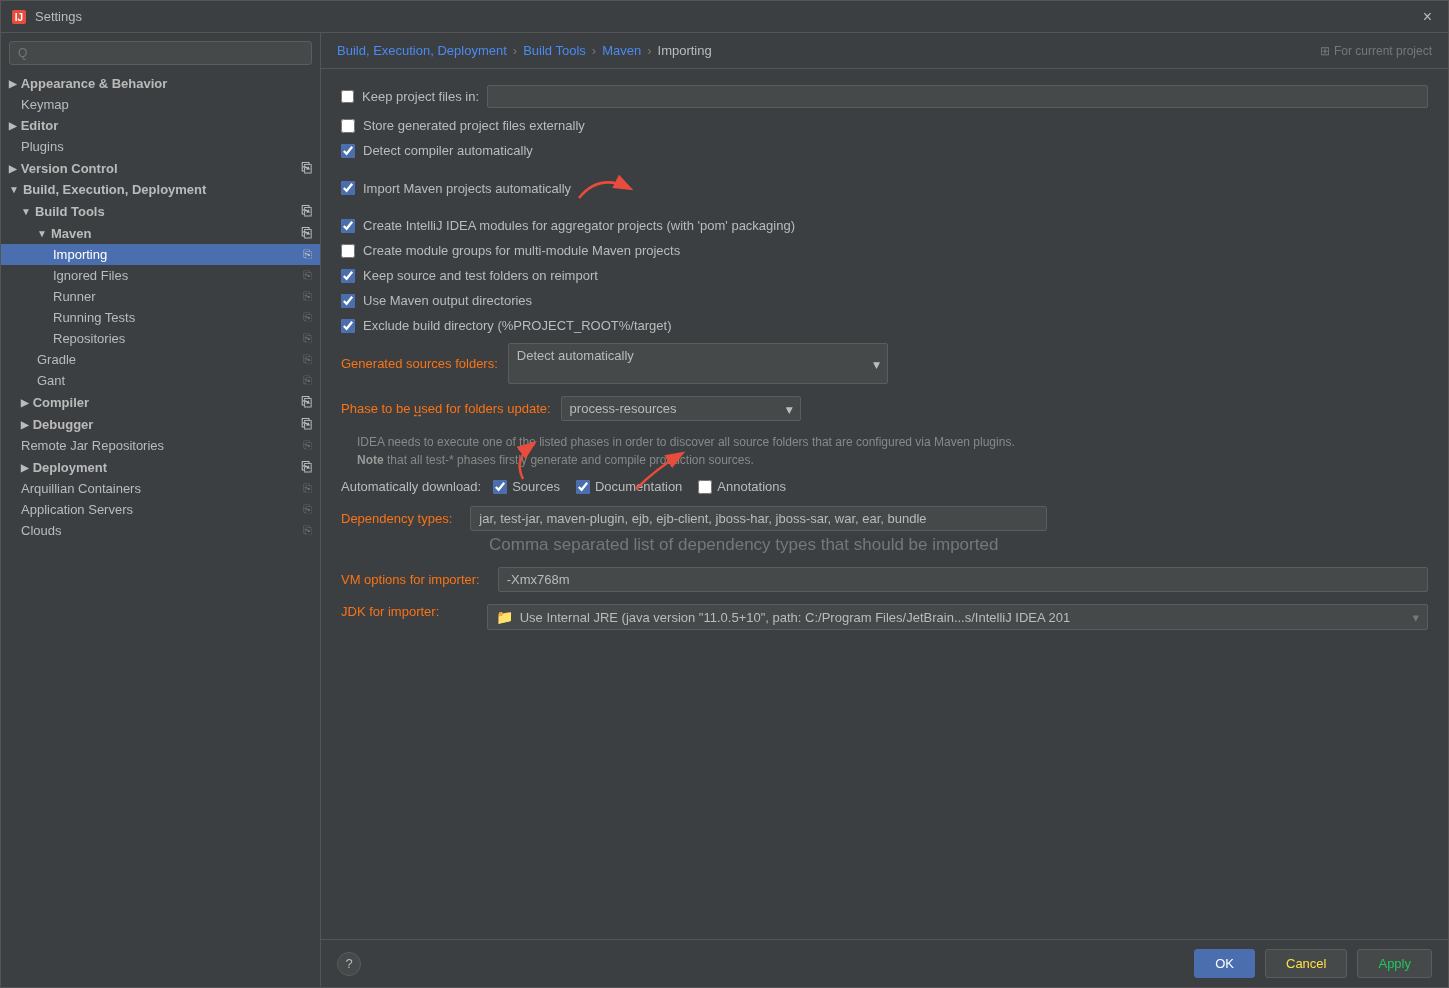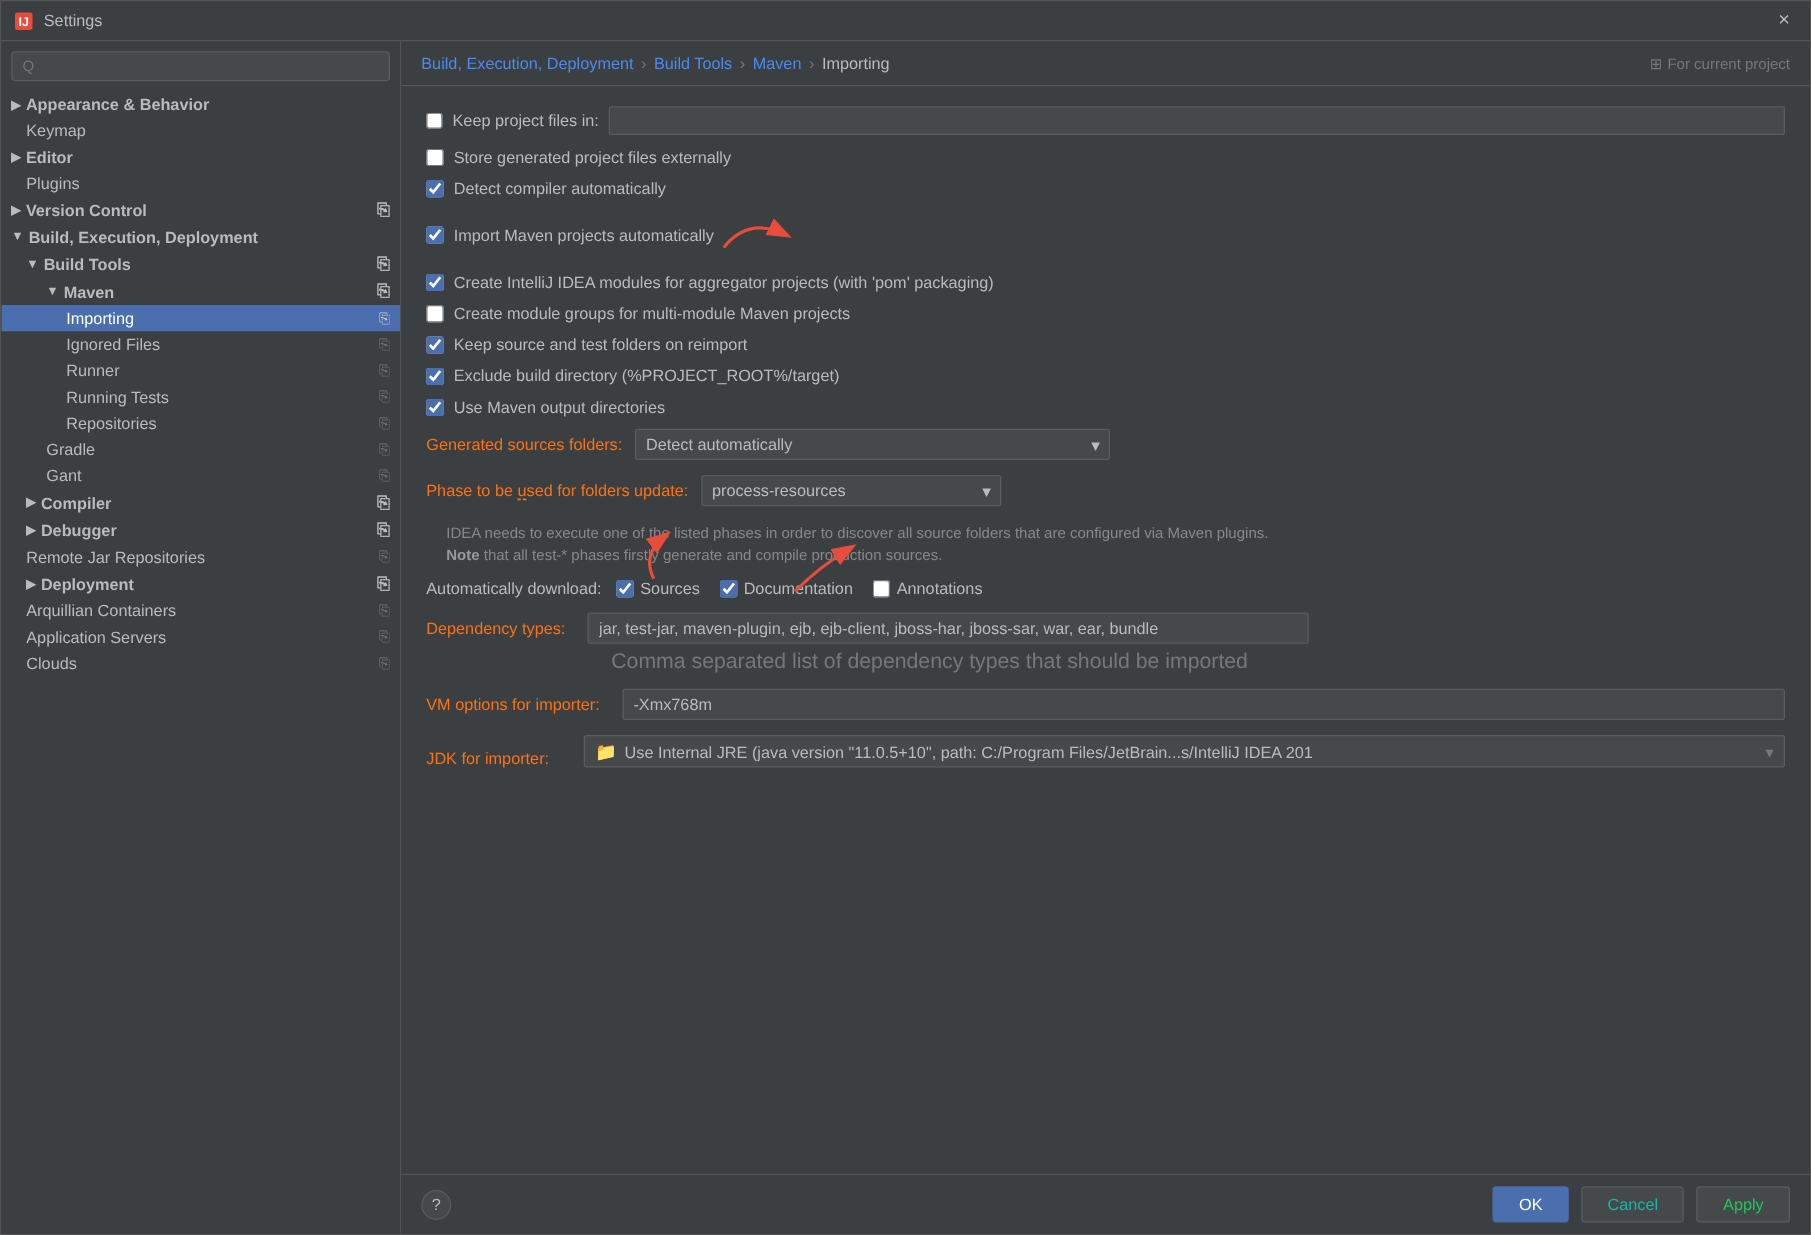--- a/index.html
+++ b/index.html
@@ -61,47 +61,47 @@
     .checkbox-item { display: flex; align-items: center; gap: 5px; cursor: pointer; }
     .checkbox-item input[type="checkbox"] { width: 14px; height: 14px; accent-color: #4b6eaf; }
 
     .dep-types-row { margin-bottom: 4px; }
     .dep-types-input { width: 100%; background: #45494a; border: 1px solid #5a5d5e; color: #bbbbbb; padding: 4px 8px; font-size: 13px; border-radius: 2px; }
     .dep-types-hint { font-size: 17px; color: #777; margin-bottom: 12px; }
 
     .vm-row { display: flex; align-items: center; gap: 10px; margin-bottom: 12px; }
     .vm-input { flex: 1; background: #45494a; border: 1px solid #5a5d5e; color: #bbbbbb; padding: 4px 8px; font-size: 13px; border-radius: 2px; }
 
-    .jdk-row { display: flex; align-items: flex-end; gap: 2px; margin-bottom: 12px; }
+    .jdk-row { display: flex; align-items: flex-start; gap: 22px; margin-bottom: 12px; }
     .jdk-select-wrapper { flex: 1; position: relative; display: flex; align-items: center; background: #45494a; border: 1px solid #5a5d5e; border-radius: 2px; padding: 4px 8px; }
     .jdk-icon { margin-right: 6px; font-size: 14px; }
     .jdk-text { color: #bbbbbb; font-size: 13px; flex: 1; overflow: hidden; text-overflow: ellipsis; white-space: nowrap; }
     .jdk-arrow { color: #777; margin-left: 4px; }
 
     
     .bottom-bar { height: 48px; background: #3c3f41; border-top: 1px solid #555; display: flex; align-items: center; justify-content: flex-end; padding: 0 16px; gap: 10px; flex-shrink: 0; }
     .btn { padding: 6px 20px; font-size: 13px; border-radius: 3px; cursor: pointer; border: 1px solid transparent; }
     .btn-ok { background: #4b6eaf; color: white; border-color: #4b6eaf; }
-    .btn-cancel { background: #45494a; color: #14b8a6; border-color: #5a5d5e; }
+    .btn-cancel { background: #45494a; color: #fde047; border-color: #5a5d5e; }
     .btn-apply { background: #45494a; color: #22c55e; border-color: #5a5d5e; }
 
     .help-btn { margin-right: auto; width: 24px; height: 24px; border-radius: 50%; background: #45494a; border: 1px solid #5a5d5e; color: #bbbbbb; display: flex; align-items: center; justify-content: center; cursor: pointer; font-size: 13px; }
 
     
     ::-webkit-scrollbar { width: 8px; background: #3c3f41; }
     ::-webkit-scrollbar-thumb { background: #555; border-radius: 4px; }
 
     .underline { text-decoration: underline; text-decoration-style: dashed; text-underline-offset: 2px; }
 
     
     .inline-input { width: 700px; background: #45494a; border: 1px solid #5a5d5e; color: #bbbbbb; padding: 3px 6px; font-size: 13px; border-radius: 2px; }
 
     .process-resources-select { background: #45494a; border: 1px solid #5a5d5e; color: #bbbbbb; padding: 4px 26px 4px 8px; font-size: 13px; border-radius: 2px; appearance: none; cursor: pointer; width: 240px; }
 
-    .detect-auto-select { background: #45494a; border: 1px solid #5a5d5e; color: #bbbbbb; padding: 4px 26px 4px 8px; font-size: 13px; border-radius: 2px; appearance: none; cursor: pointer; width: 380px; }
+    .detect-auto-select { background: #45494a; border: 1px solid #5a5d5e; color: #bbbbbb; padding: 4px 26px 20px 8px; font-size: 13px; border-radius: 2px; appearance: none; cursor: pointer; width: 380px; }
   </style>
 </head>
 <body>
 
 <div class="window">
 
   <div class="title-bar">
     <div class="title-bar-icon">
       <svg width="16" height="16" viewBox="0 0 16 16">
         <rect x="1" y="1" width="14" height="14" rx="2" fill="#e74c3c"></rect>
@@ -305,30 +305,30 @@
         </div>
 
         <div class="setting-row">
           <input type="checkbox" id="chk-keep-source" checked="" style="">
           <label for="chk-keep-source">
             <span>Keep source and test folders on reimport</span>
           </label>
         </div>
 
         <div class="setting-row">
+          <input type="checkbox" id="chk-maven-output" checked="" style="">
+          <label for="chk-maven-output">
+            <span>Use Maven output directories</span>
+          </label>
+        </div>
+
+        <div class="setting-row">
           <input type="checkbox" id="chk-exclude-build" checked="" style="">
           <label for="chk-exclude-build">
             <span>Exclude build directory (%PROJECT_ROOT%/target)</span>
-          </label>
-        </div>
-
-        <div class="setting-row">
-          <input type="checkbox" id="chk-maven-output" checked="" style="">
-          <label for="chk-maven-output">
-            <span>Use Maven output directories</span>
           </label>
         </div>
 
         <div class="form-row" style="margin-top:8px;">
           <span class="form-label">Generated sources folders:</span>
           <div class="select-wrapper">
             <select class="detect-auto-select">
               <option>Detect automatically</option>
               <option>Target Generated-Sources</option>
               <option>Use sources root</option>

